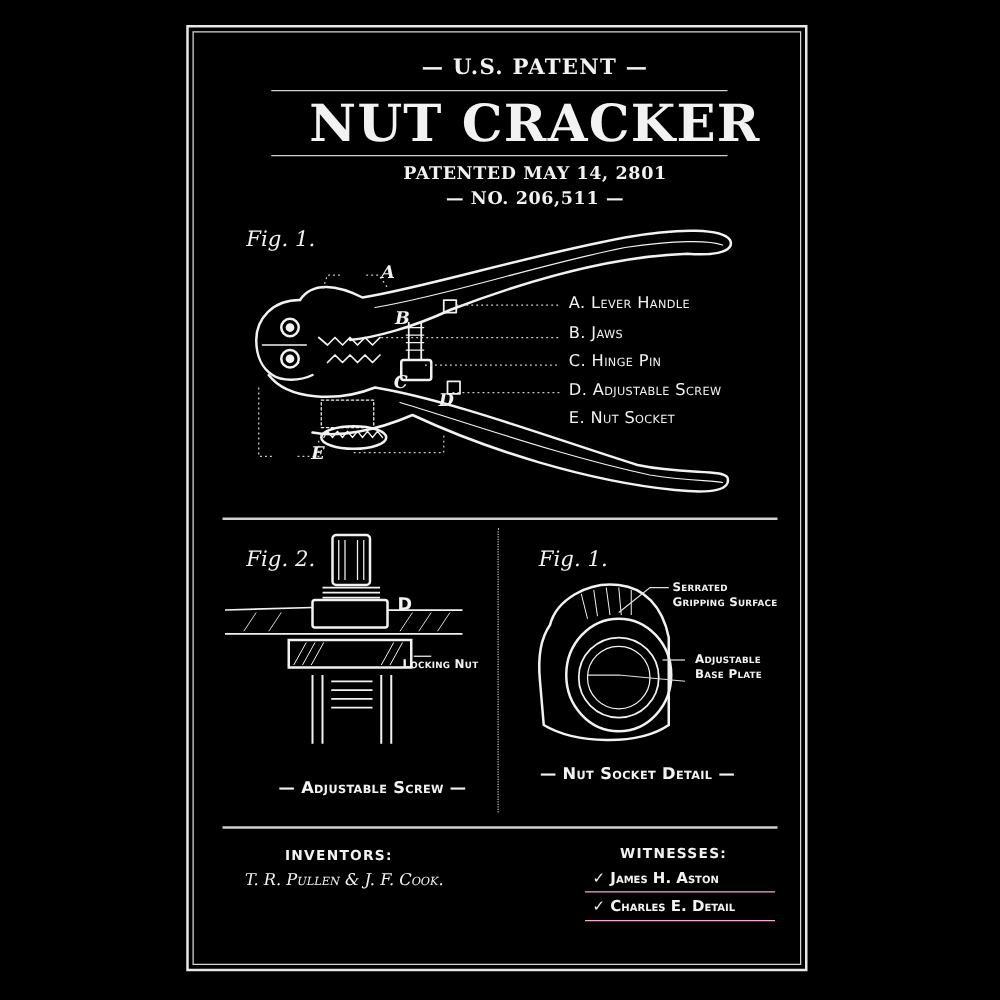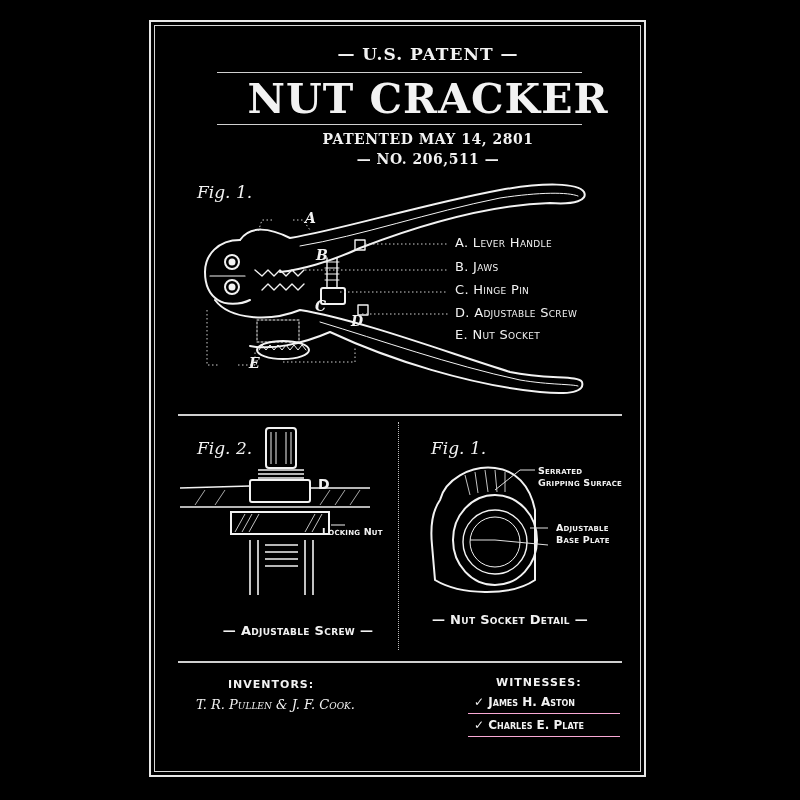--- a/index.html
+++ b/index.html
@@ -156,14 +156,14 @@
 <div class="rule" style="left:178px; top:661px; width:444px; height:2px; background:#cfcfcf;"></div>
 <div class="footer-head" style="left:196px; top:678px;margin-left:32px;">INVENTORS:</div>
 <div class="inventors">T. R. Pullen &amp; J. F. Cook.</div>
 <div class="footer-head" style="left:496px; top:676px;">WITNESSES:</div>
 <div class="witness" style="top:692px;">
   <span>✓</span>
   <span>James H. Aston</span>
 </div>
 <div class="witness" style="top:715px;">
   <span>✓</span>
-  <span>Charles E. Plate</span>
+  <span>Charles E. Detail</span>
 </div>
 
 </body></html>

